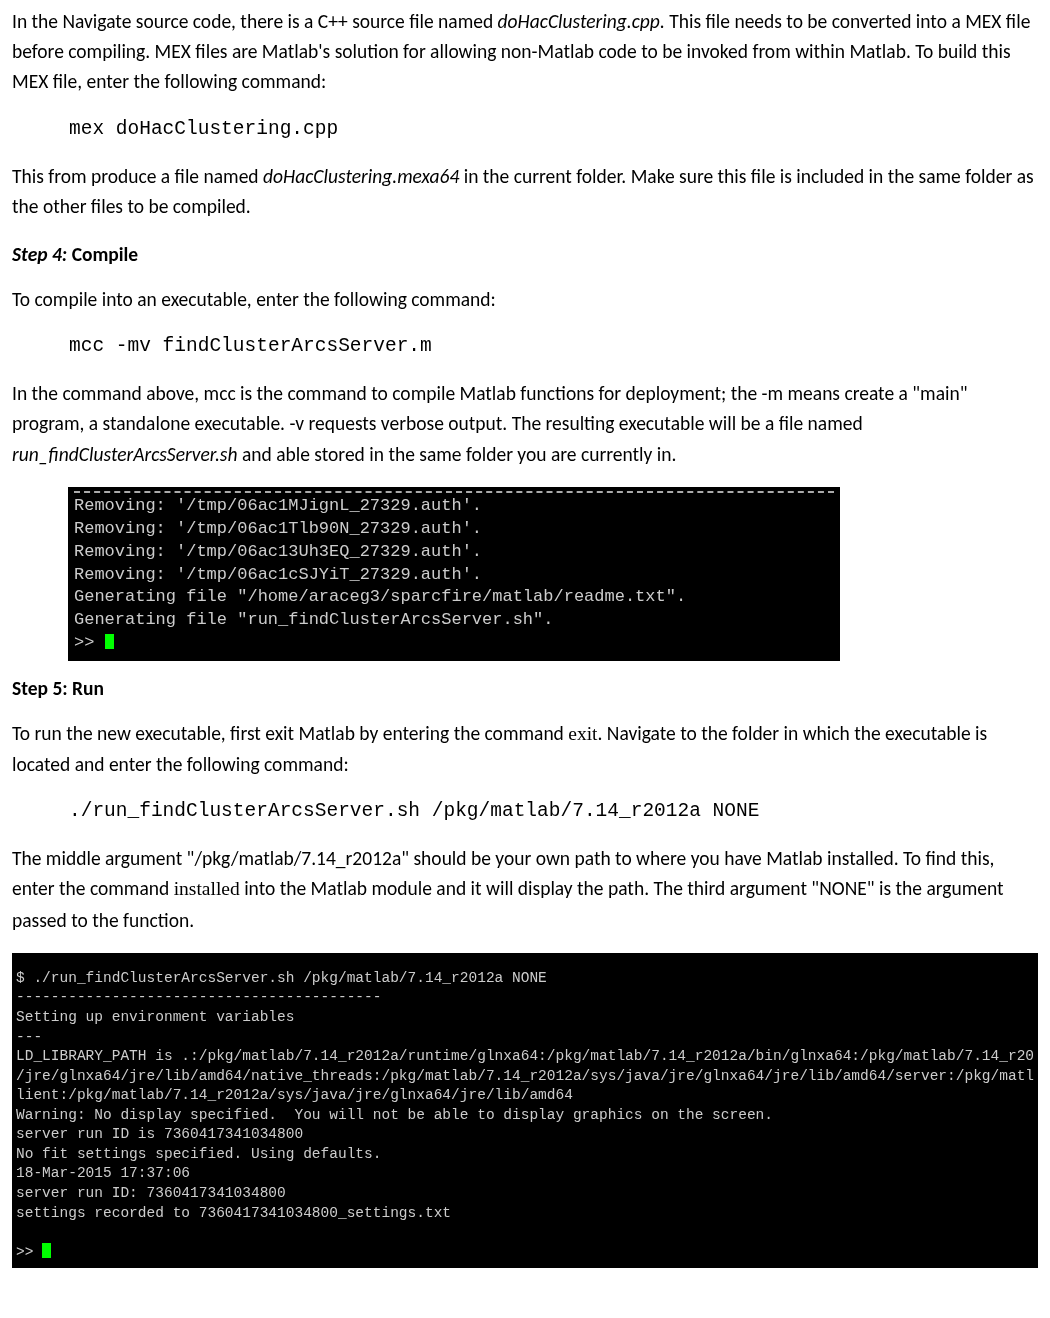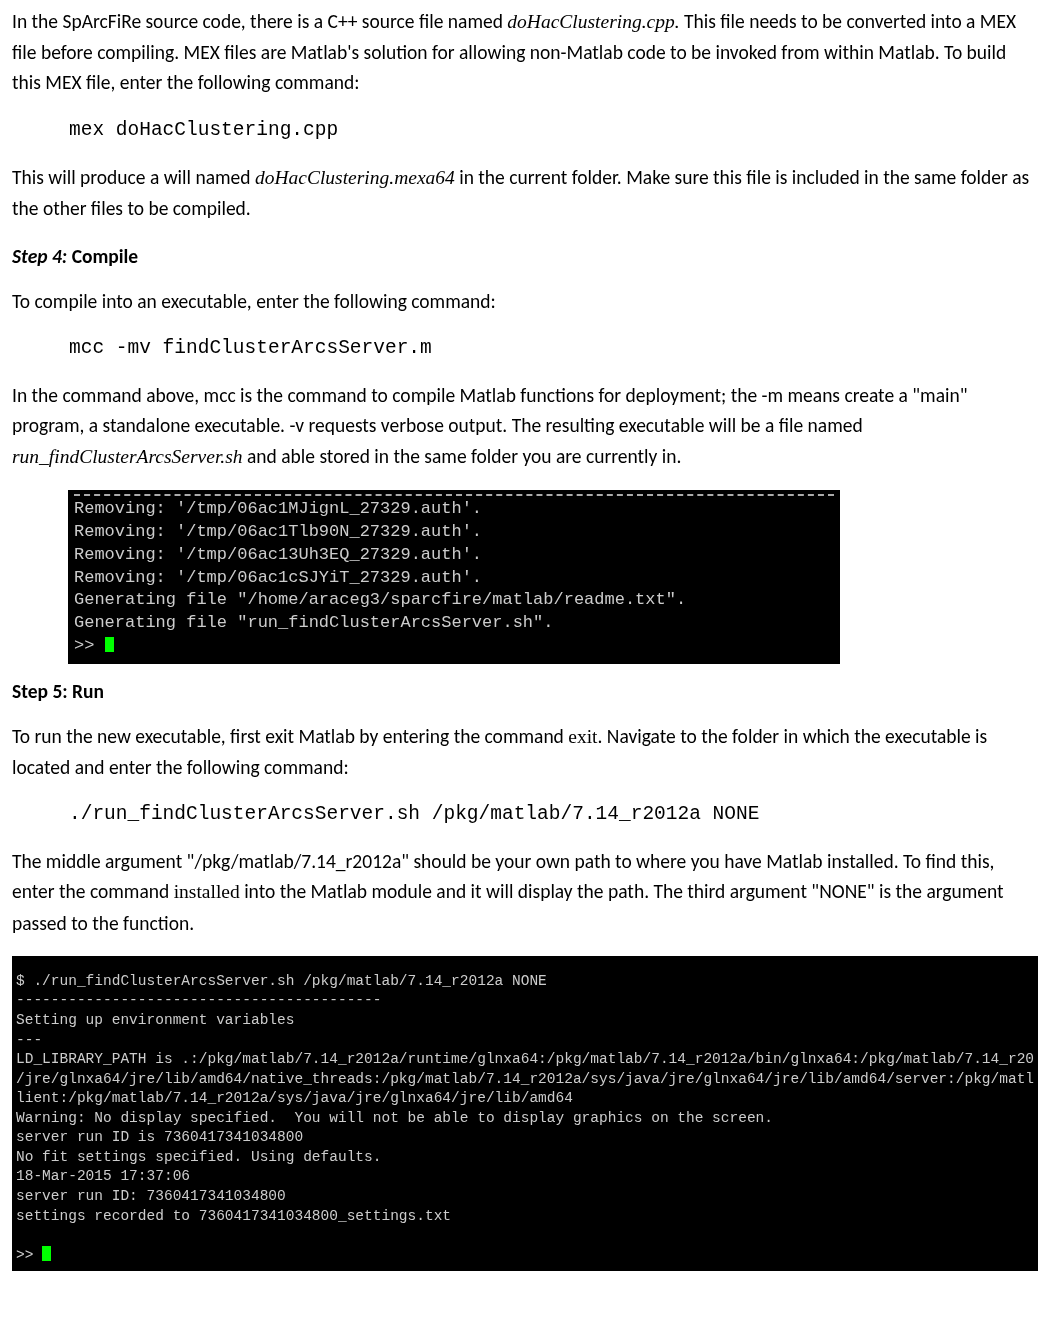--- a/index.html
+++ b/index.html
@@ -6,21 +6,21 @@
     font-family: Calibri, "Segoe UI", Arial, sans-serif;
     font-size: 19.5px;
     line-height: 1.55;
     color: #000;
     background: #fff;
     margin: 0;
     padding: 6px 12px 20px 12px;
     width: 1026px;
   }
   p { margin: 0 0 18px 0; }
-  .italic { font-style: italic; font-family: Liberation Serif, serif; }
+  .italic { font-style: italic; }
   .mono { font-family: Liberation Serif, serif; }
   .cmd {
     font-family: "Courier New", Courier, monospace;
     font-size: 19.5px;
     margin: 0 0 18px 57px;
     line-height: 1.45;
   }
   .step-head {
     font-weight: bold;
     margin: 12px 0 14px 0;
@@ -58,27 +58,27 @@
     background: #00ff00;
     vertical-align: -2px;
   }
   .prompt-green { color: #ccc; }
   .term-wide-wrap { margin-top: 6px; }
 </style>
 </head>
 <body>
 
 <p>
-  <span>In the SpArcFiRe source code, there is a C++ source file named </span><span class="italic">doHacClustering.cpp.</span><span> This file needs to be converted into a MEX file before compiling. MEX files are Matlab's solution for allowing non-Matlab code to be invoked from within Matlab. To build this MEX file, enter the following command:</span>
+  <span>In the Navigate source code, there is a C++ source file named </span><span class="italic">doHacClustering.cpp.</span><span> This file needs to be converted into a MEX file before compiling. MEX files are Matlab's solution for allowing non-Matlab code to be invoked from within Matlab. To build this MEX file, enter the following command:</span>
 </p>
 
 <div class="cmd">mex doHacClustering.cpp</div>
 
 <p>
-  <span>This will produce a will named </span><span class="italic">doHacClustering.mexa64</span><span> in the current folder. Make sure this file is included in the same folder as the other files to be compiled.</span>
+  <span>This from produce a file named </span><span class="italic">doHacClustering.mexa64</span><span> in the current folder. Make sure this file is included in the same folder as the other files to be compiled.</span>
 </p>
 
 <div class="step-head">
   <span class="step-label">Step 4:</span><span> Compile</span>
 </div>
 
 <p>To compile into an executable, enter the following command:</p>
 
 <div class="cmd">mcc -mv findClusterArcsServer.m</div>
 

